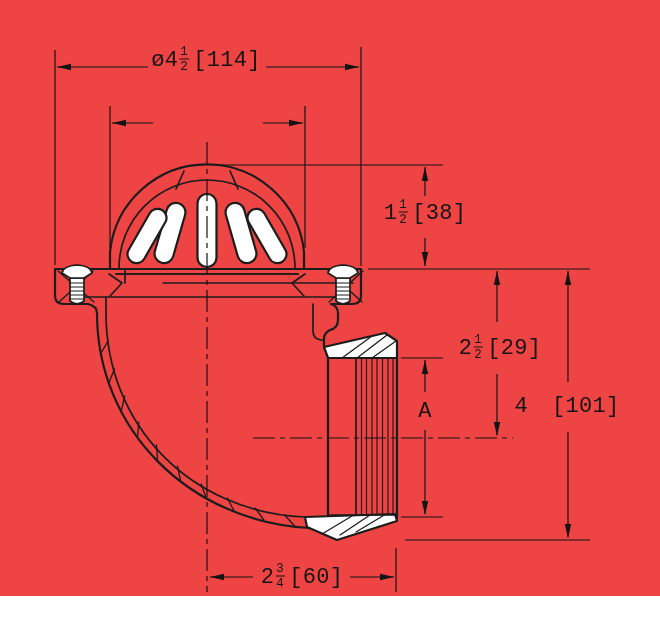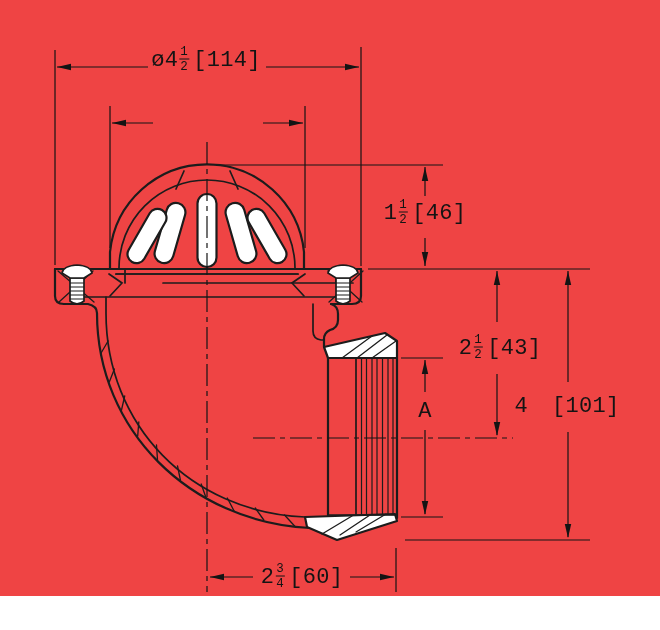--- a/index.html
+++ b/index.html
@@ -178,30 +178,30 @@
     <span class="metric">[114]</span>
   </div>
 
 
   <div class="dim-label" style="left:425px;top:213px">
     <span>1</span>
       <span class="frac">
         <span class="fnum">1</span>
         <span class="fden">2</span>
       </span>
-    <span class="metric">[46]</span>
+    <span class="metric">[38]</span>
   </div>
 
   <div class="dim-label" style="left:500px;top:348px">
     <span>2</span>
       <span class="frac">
         <span class="fnum">1</span>
         <span class="fden">2</span>
       </span>
-    <span class="metric">[43]</span>
+    <span class="metric">[29]</span>
   </div>
 
   <div class="dim-label" style="left:567px;top:407px">
     <span>4</span>
     <span class="metric metric-wide">[101]</span>
   </div>
 
   <div class="dim-label" style="left:425px;top:412px">
     <span>A</span>
   </div>

